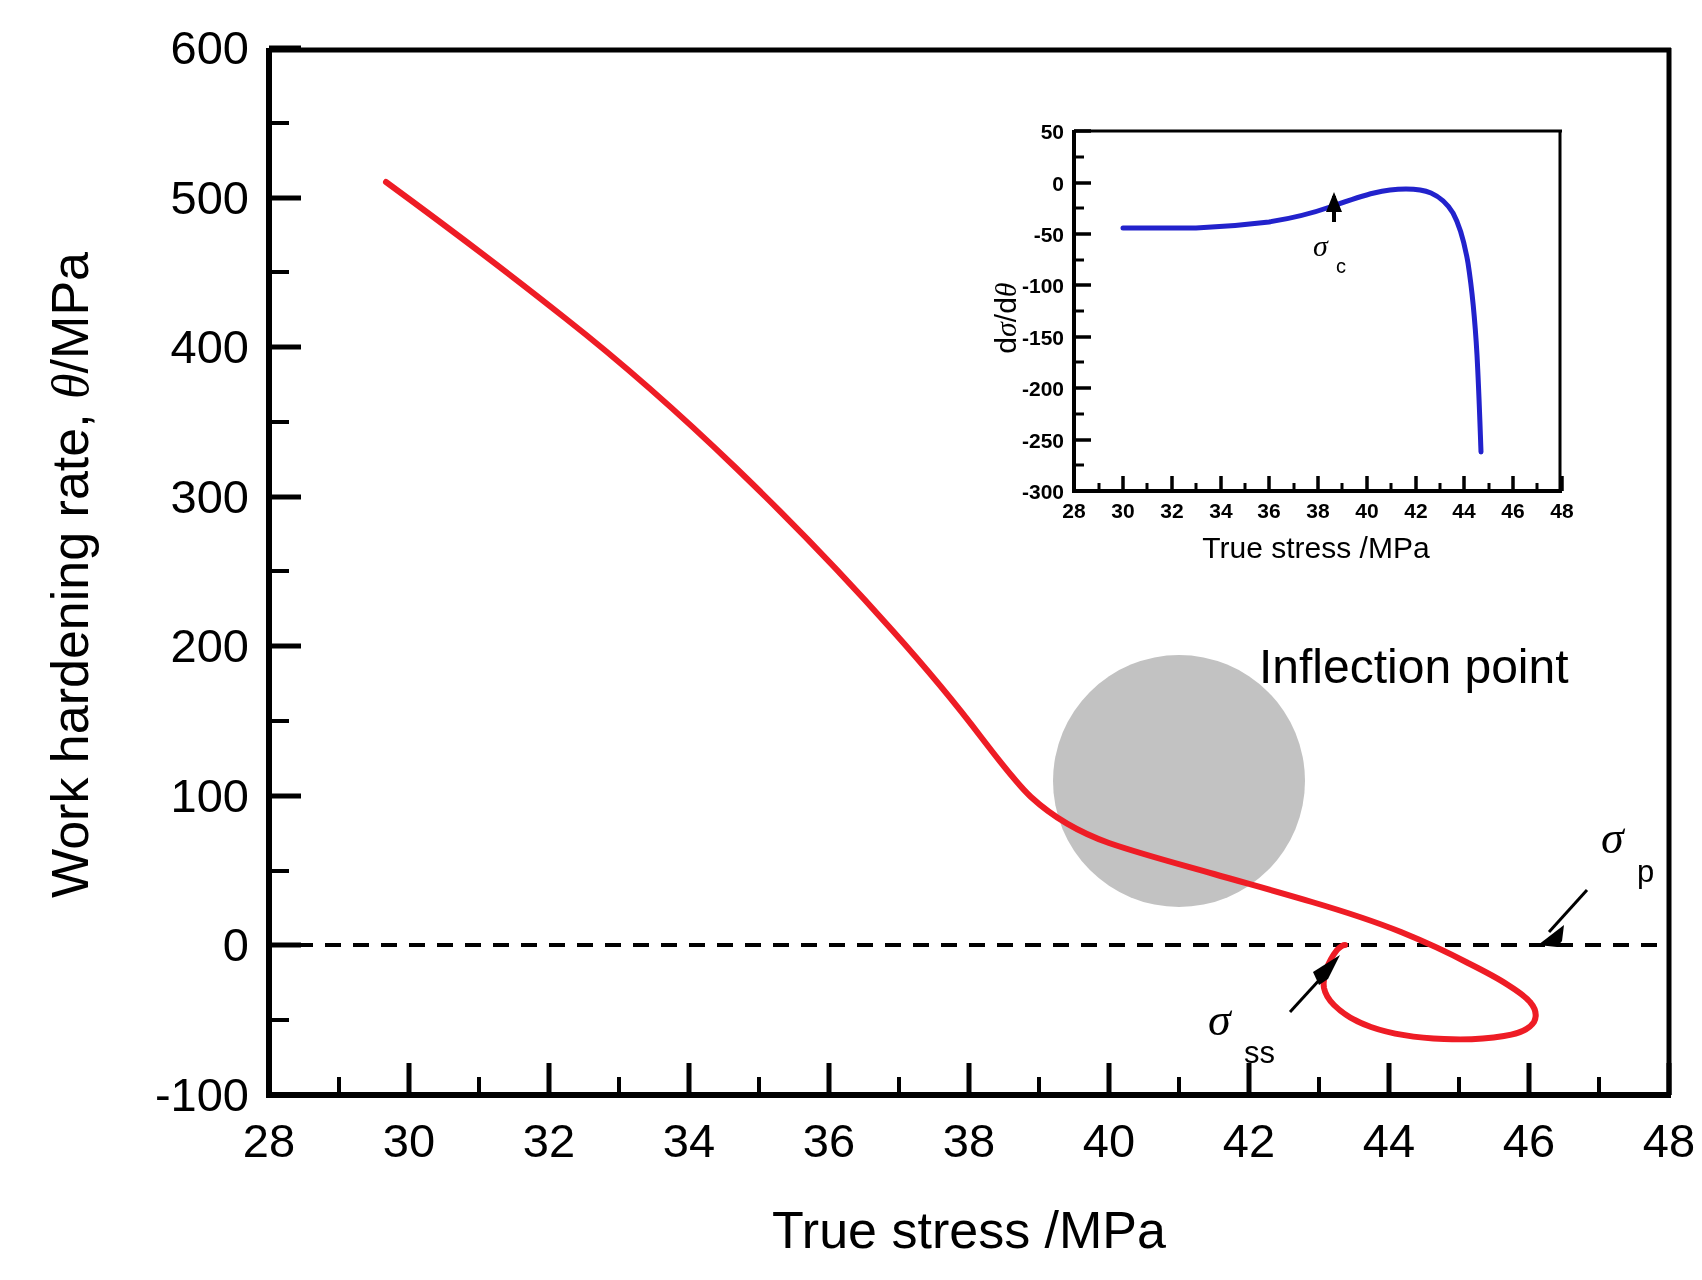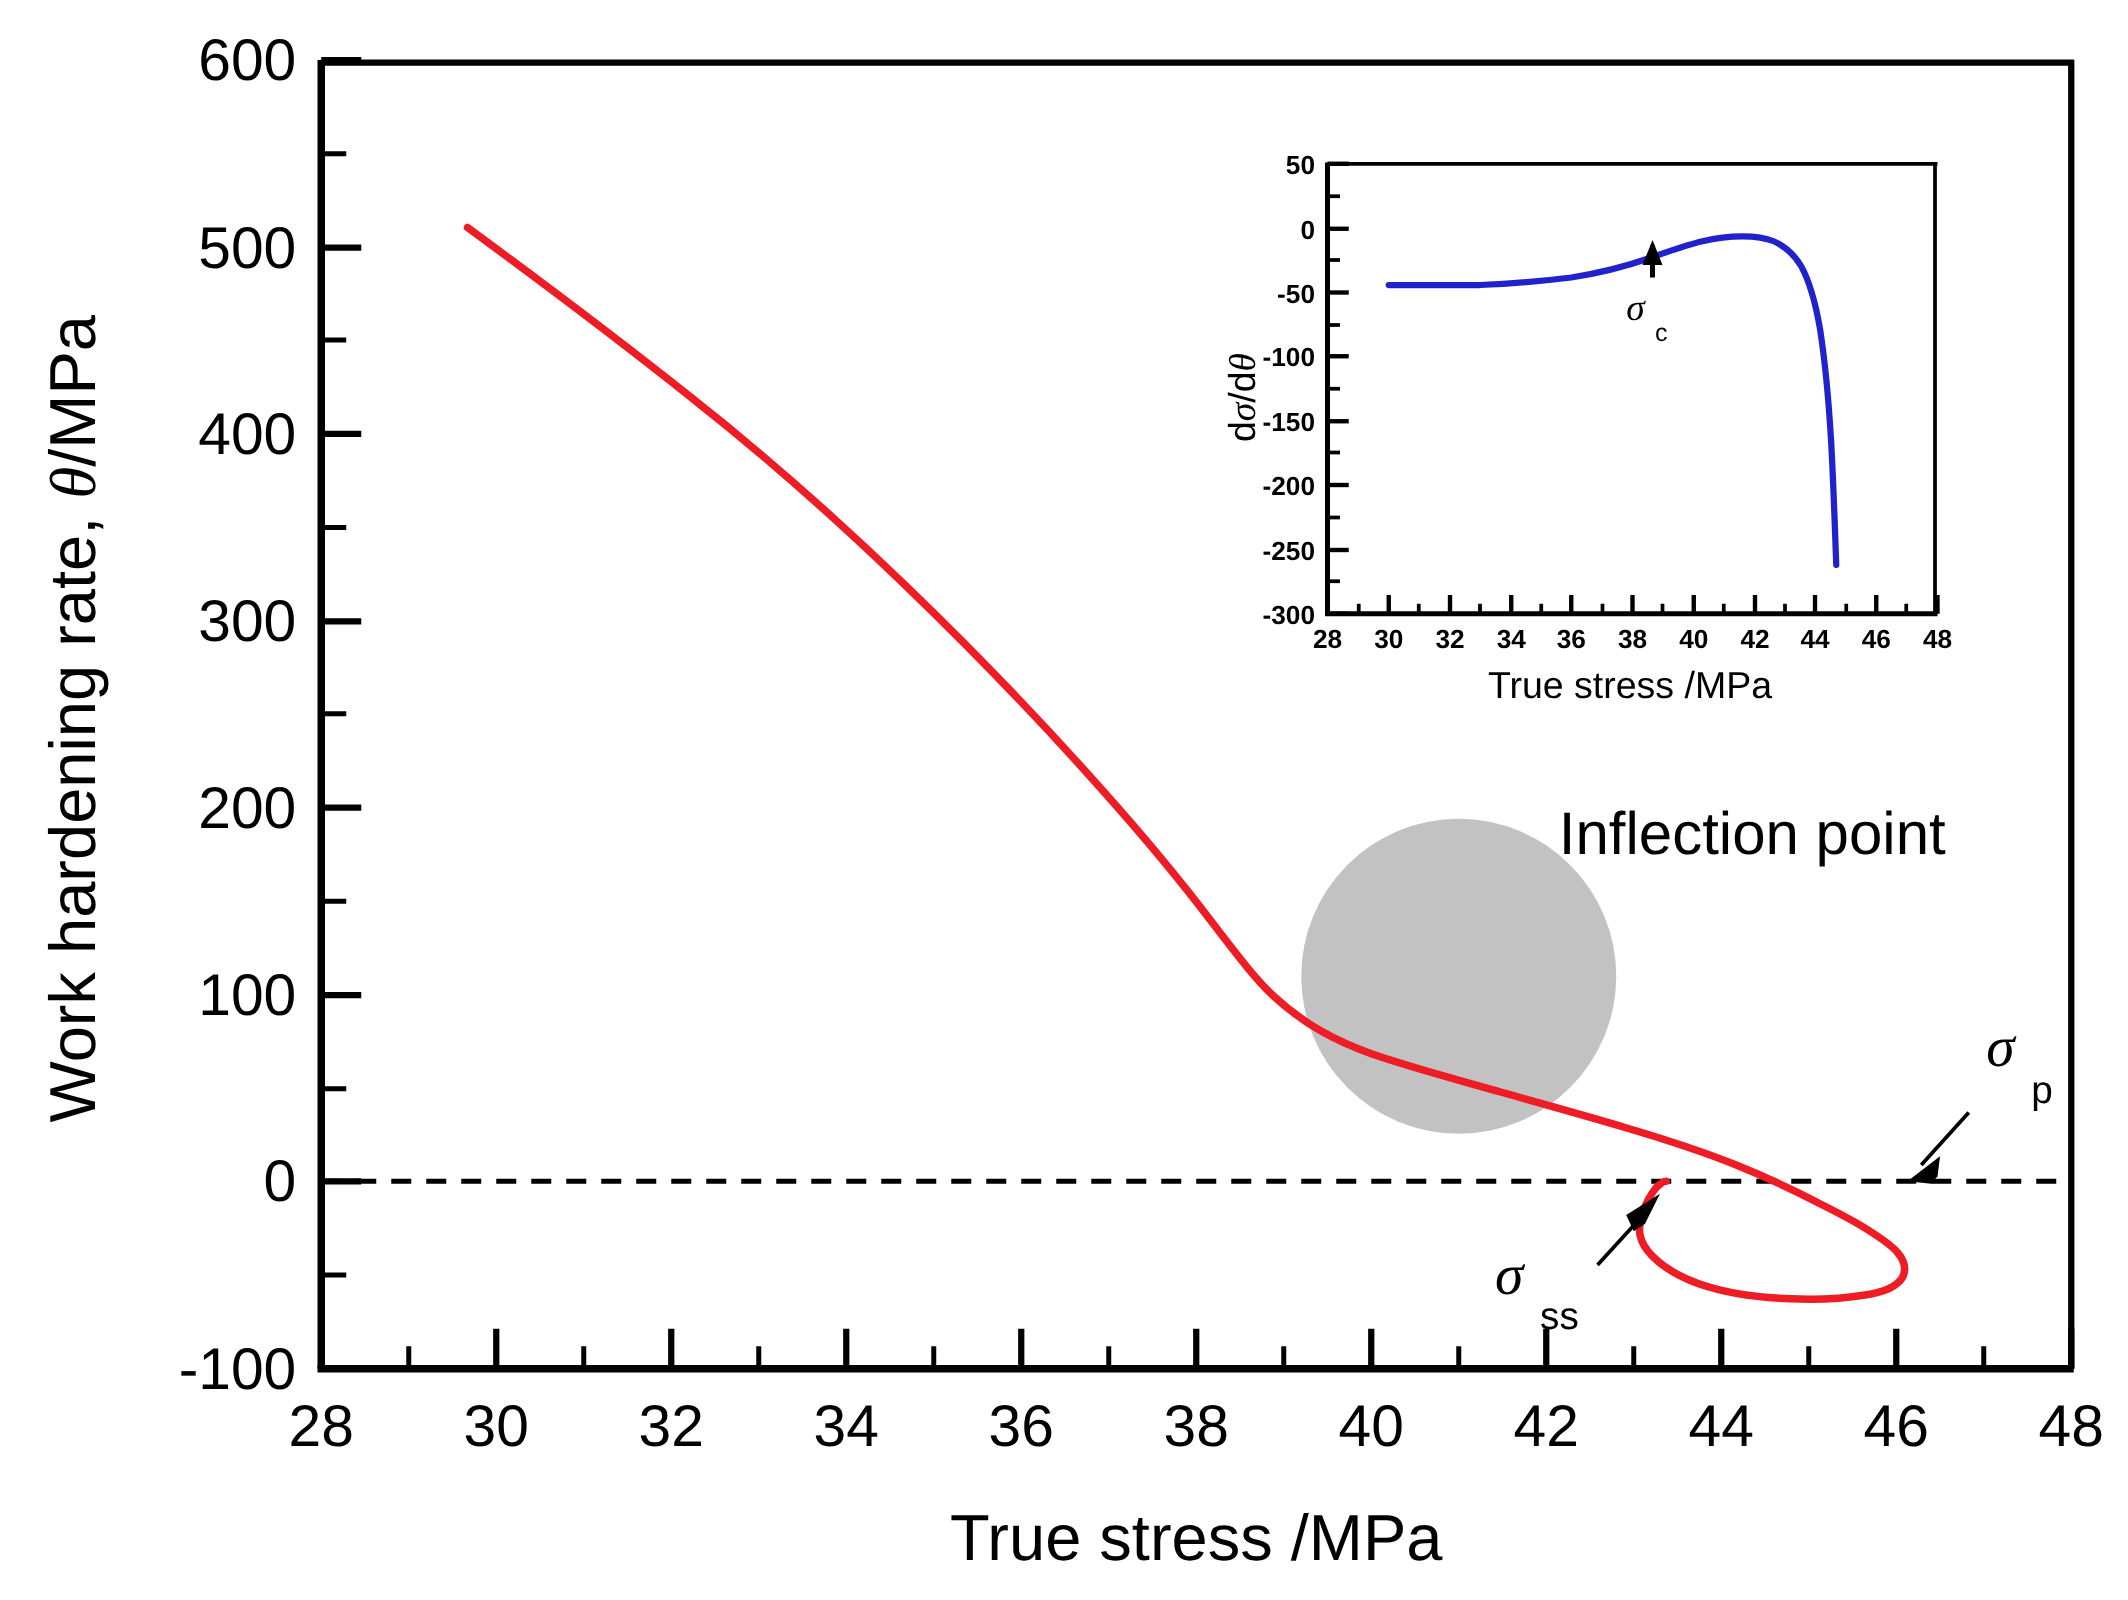--- a/index.html
+++ b/index.html
@@ -10,21 +10,21 @@
   body {
     width: 1702px;
     height: 1280px;
     font-family: "Liberation Sans", sans-serif;
     color: #000000;
     overflow: hidden;
     position: relative;
   }
   #figure {
     position: absolute;
-    left: 4px; top: 0;
+    left: 16px; top: 0;
     width: 1470px;
     height: 1280px;
   }
   .svg-root { display: block; }
 
   text { font-family: "Liberation Sans", sans-serif; fill: #000; }
 
   .tick-label-main { font-size: 47px; }
   .axis-title-main { font-size: 52px; }
   .tick-label-inset { font-size: 21px; font-weight: bold; }

